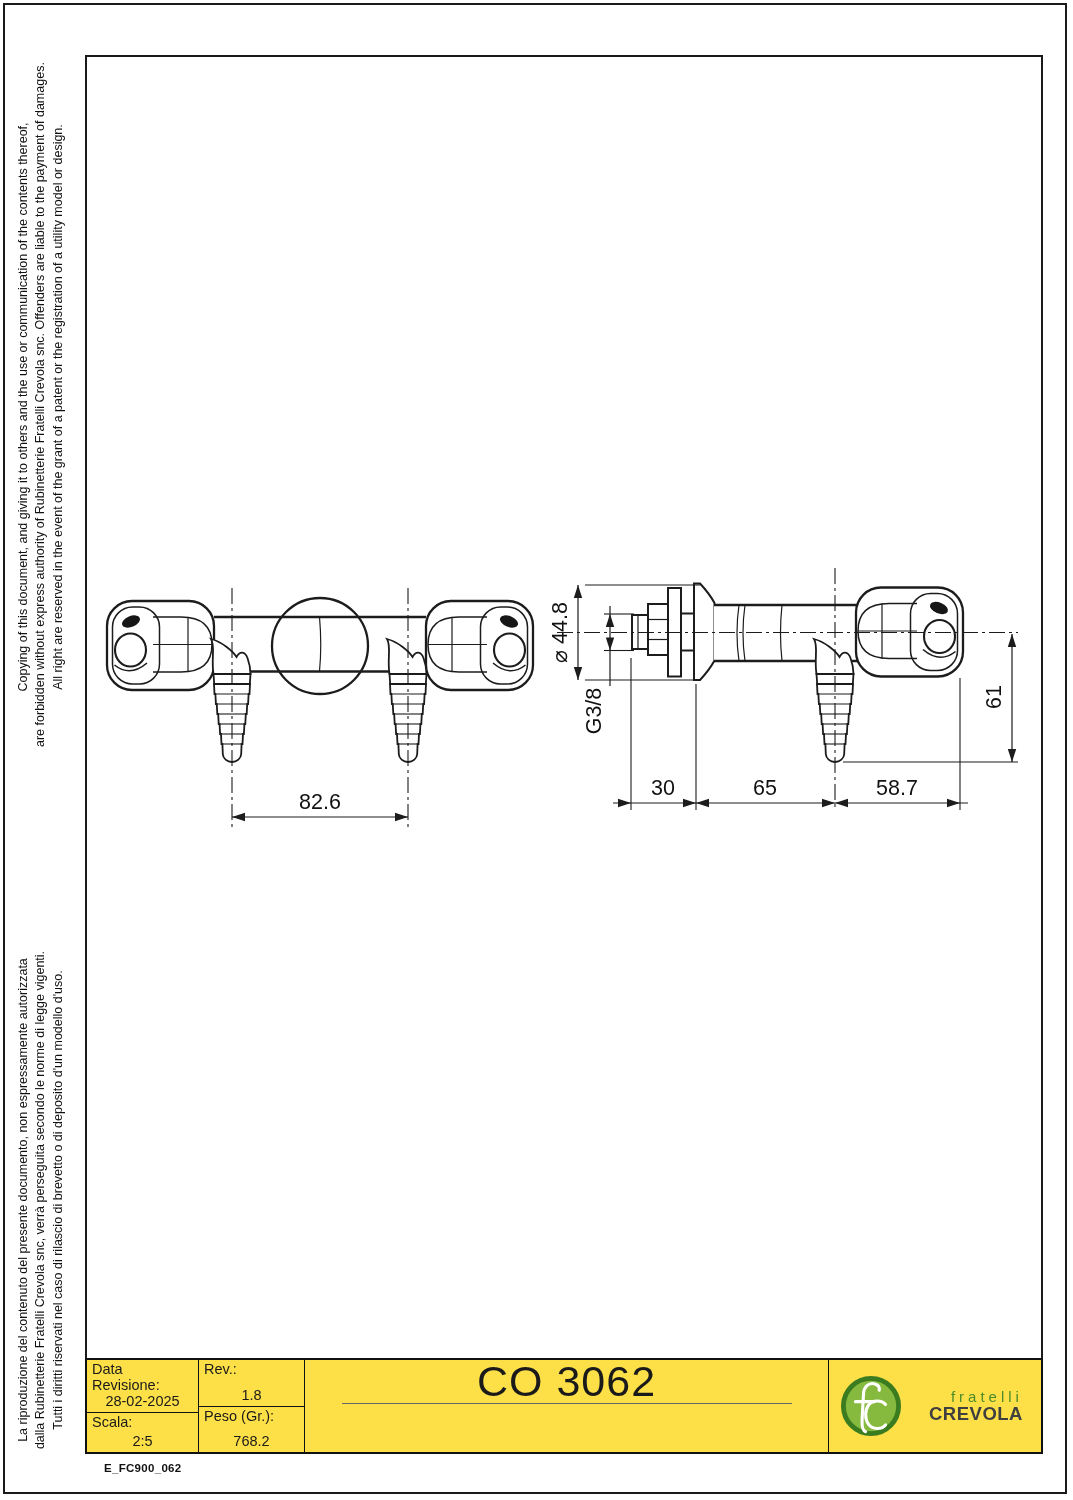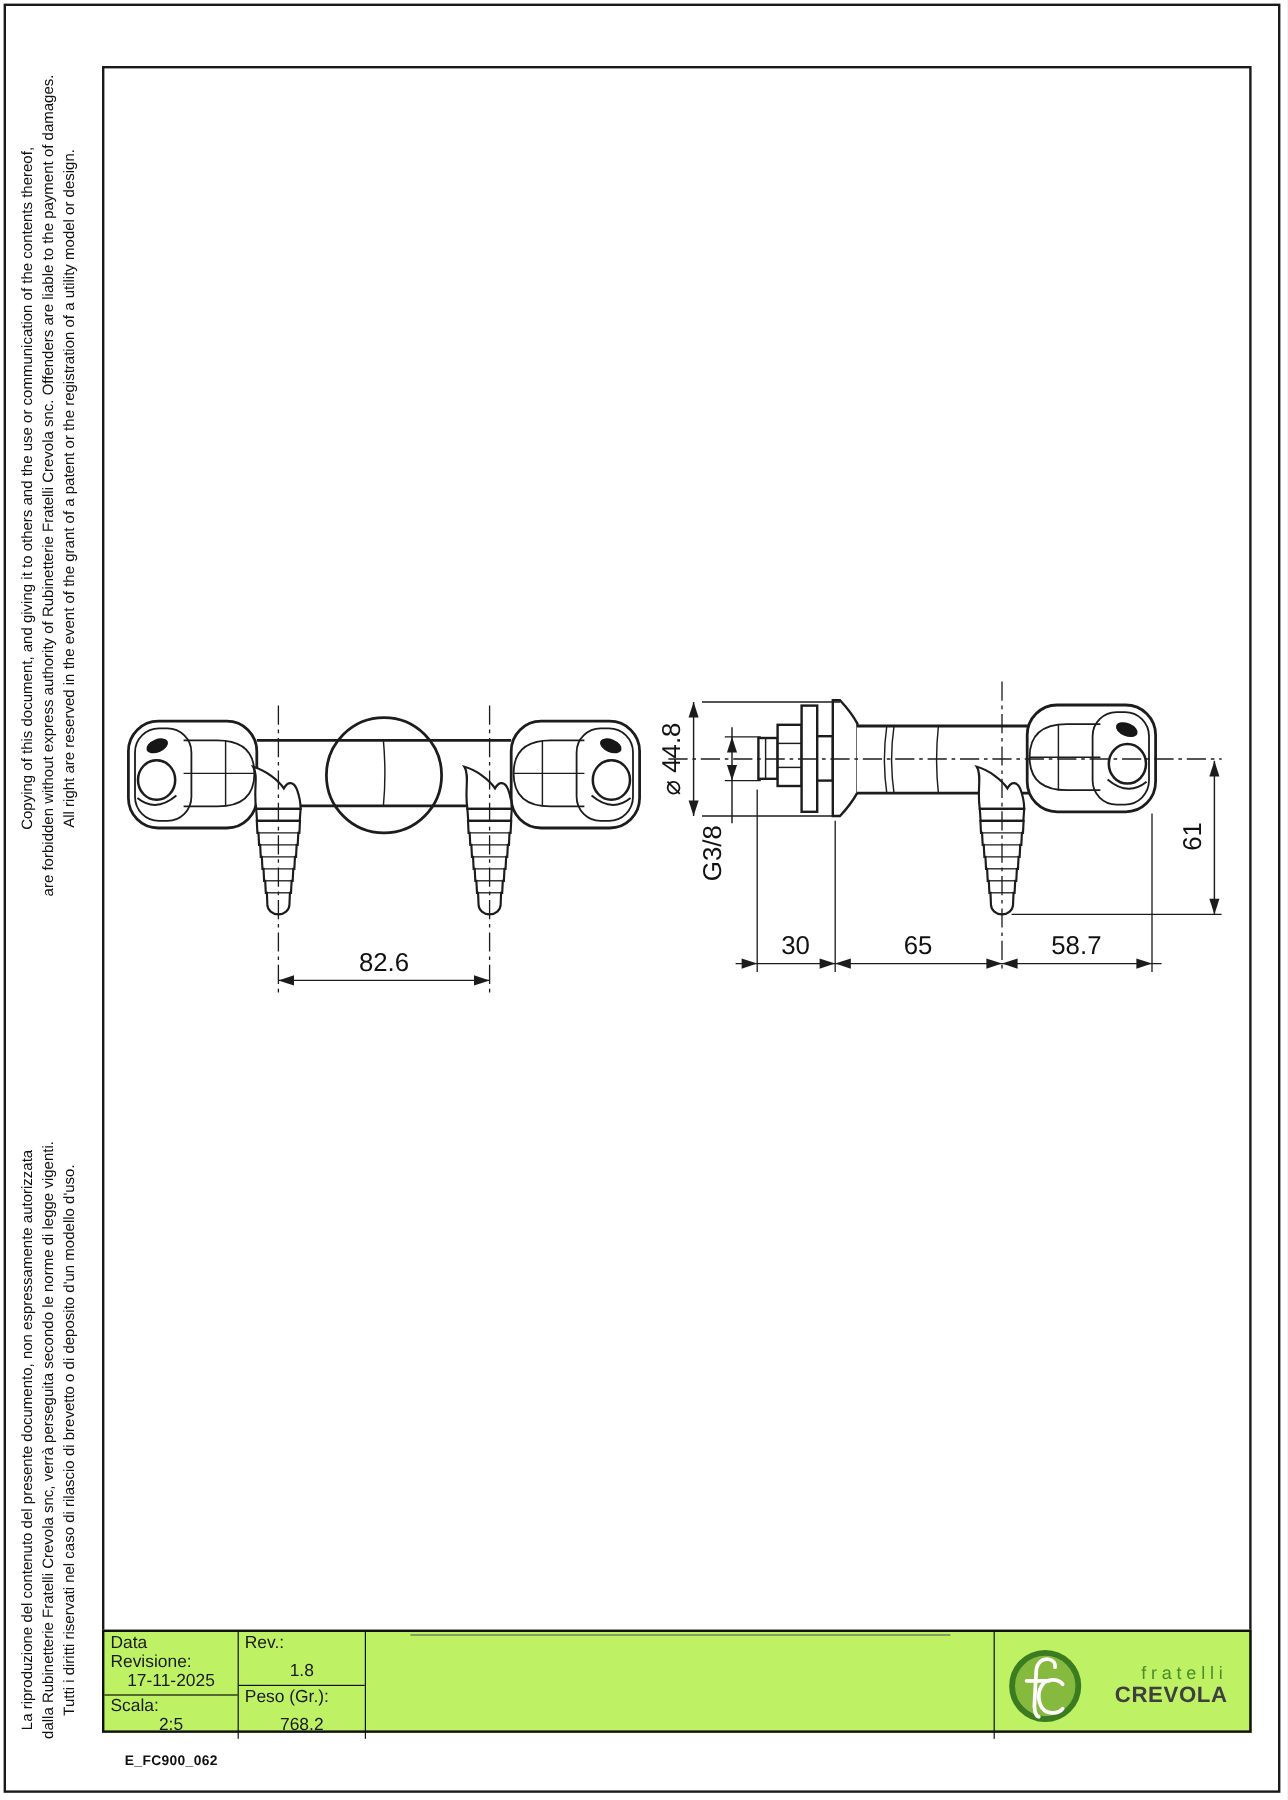--- a/index.html
+++ b/index.html
@@ -16,22 +16,22 @@
   
   .side-note { position:absolute; transform:rotate(-90deg); transform-origin:center center;
     text-align:center; white-space:nowrap; font-size:12.5px; line-height:1.38; color:#111; }
   .side-note-en { left:-299px; top:381px;  width:680px; height:52px; }
   .side-note-it { left:-229px; top:1174px; width:540px; height:52px; }
 
   
   .drawing { position:absolute; left:0; top:0; width:1073px; height:1500px; }
 
   
-  .title-block { position:absolute; left:85px; top:1358px; width:958px; height:86px;
-    border:2.8px solid #111; box-sizing:border-box; background:#bef264;
+  .title-block { position:absolute; left:85px; top:1358px; width:958px; height:96px;
+    border:2.8px solid #111; box-sizing:border-box; background:#fde047;
     display:grid; grid-template-columns:112px 106px 1fr 212px; }
   .tb-col { display:flex; flex-direction:column; border-right:1.6px solid #111; }
   .tb-cell { flex:1; padding:1px 5px; display:flex; flex-direction:column; box-sizing:border-box; }
   .tb-cell.first { border-bottom:1.6px solid #111; }
   .tb-label { font-size:14.5px; }
   .tb-value { font-size:14.5px; text-align:center; margin-top:auto; padding-bottom:2px; }
   .tb-main { display:flex; flex-direction:column; align-items:center; justify-content:flex-start;
     border-right:1.6px solid #111; padding-top:1px; }
   .tb-code { font-size:43px; line-height:0.95; letter-spacing:1px; }
   .tb-underline { width:450px; border-top:1.8px solid #666; margin-top:1px; }
@@ -185,38 +185,39 @@
         <text x="765" y="795" text-anchor="middle" font-size="21.5" fill="#111">65</text>
         <text x="897" y="795" text-anchor="middle" font-size="21.5" fill="#111">58.7</text>
       </g>
     </g>
   </svg>
 
   <div class="title-block">
     <div class="tb-col">
       <div class="tb-cell first">
         <span class="tb-label">Data Revisione:</span>
-        <span class="tb-value">17-11-2025</span>
+        <span class="tb-value">28-02-2025</span>
       </div>
       <div class="tb-cell">
         <span class="tb-label">Scala:</span>
         <span class="tb-value">2:5</span>
       </div>
     </div>
     <div class="tb-col">
       <div class="tb-cell first">
         <span class="tb-label">Rev.:</span>
         <span class="tb-value">1.8</span>
       </div>
       <div class="tb-cell">
         <span class="tb-label">Peso (Gr.):</span>
         <span class="tb-value">768.2</span>
       </div>
     </div>
     <div class="tb-main">
+      <div class="tb-code">CO 3062</div>
       <div class="tb-underline"></div>
       <div class="tb-desc">
       </div>
     </div>
     <div class="tb-logo">
       <svg viewBox="0 0 64 64" width="62" height="62" aria-label="fc">
         <circle cx="32" cy="32" r="28.5" fill="#86ba3e" stroke="#3b7c20" stroke-width="5"></circle>
         <g stroke="#ffffff" stroke-width="3.2" fill="none" stroke-linecap="round">
           <path d="M26.5,58.5 C23,57.5 22.5,52 22.8,46 L24.3,19 C24.8,12 29.5,8 35,9 C39,9.8 41,12.5 40.5,15.8"></path>
           <path d="M16,27.5 H35.5"></path>

